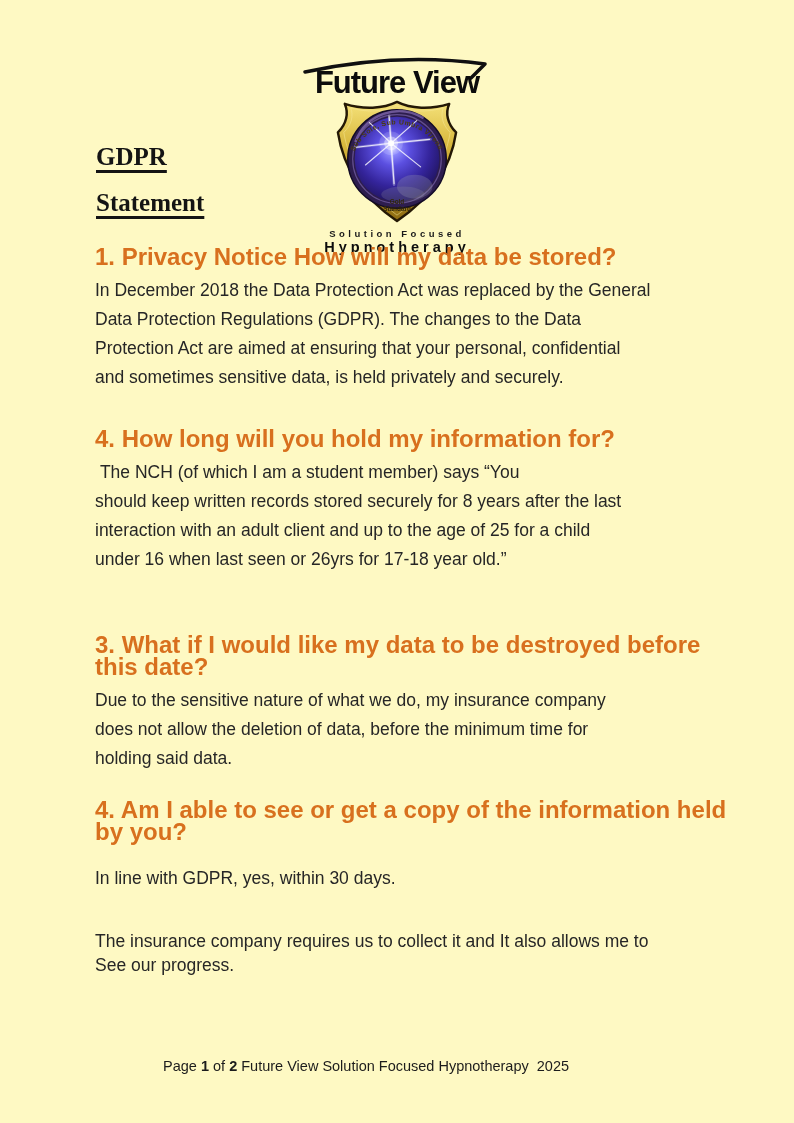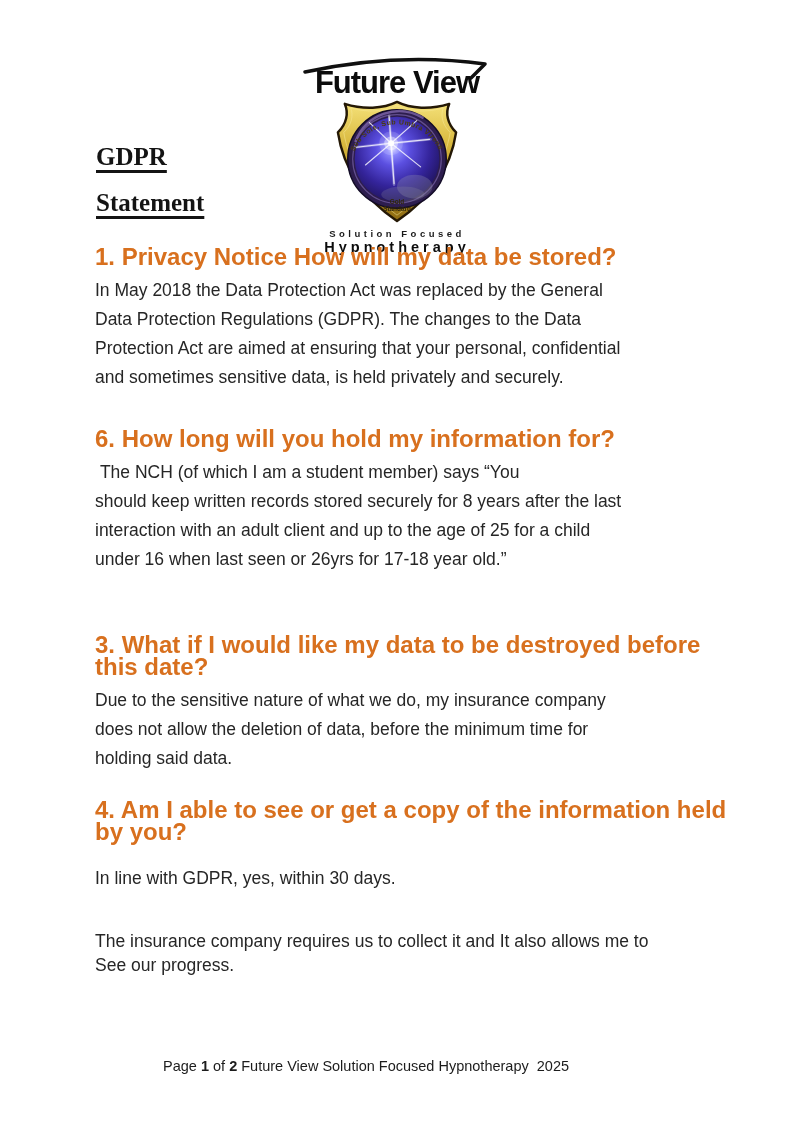--- a/index.html
+++ b/index.html
@@ -1,18 +1,18 @@
 <!DOCTYPE html>
 <html><head>
 <meta charset="utf-8">
 <style>
   html,body { margin:0; padding:0; background:#e9e9e9; }
   .page {
     position:relative; width:794px; height:1123px; margin:0 auto;
-    background:#ffffff; overflow:hidden;
+    background:#fef9c3; overflow:hidden;
     font-family:"Liberation Sans", sans-serif;
   }
 
   
   .logo { position:absolute; top:50px; left:50%; transform:translateX(-50%);
           width:250px; text-align:center; }
   .brand-arc { display:block; margin:0 auto -15px auto; }
   .brand { font-size:31px; font-weight:bold; letter-spacing:-1px; color:#0c0c0c;
            line-height:36px; position:relative; z-index:1; }
   .shield-svg { display:block; margin:-5px auto 0 auto; }
@@ -119,28 +119,28 @@
     </svg>
 
     <div class="tagline-top">Solution Focused</div>
     <div class="tagline-bottom">Hypnotherapy</div>
   </div>
 
   <h1 class="doc-title"><span class="tline">GDPR</span><br><span class="tline">Statement</span></h1>
 
   <div class="section s1">
     <div class="sec-heading">1. Privacy Notice How will my data be stored?</div>
-    <div class="sec-body">In May 2018 the Data Protection Act was replaced by the General
+    <div class="sec-body">In December 2018 the Data Protection Act was replaced by the General
 Data Protection Regulations (GDPR). The changes to the Data
 Protection Act are aimed at ensuring that your personal, confidential
 and sometimes sensitive data, is held privately and securely.</div>
   </div>
 
   <div class="section s2">
-    <div class="sec-heading">6. How long will you hold my information for?</div>
+    <div class="sec-heading">4. How long will you hold my information for?</div>
     <div class="sec-body"> The NCH (of which I am a student member) says “You
 should keep written records stored securely for 8 years after the last
 interaction with an adult client and up to the age of 25 for a child
 under 16 when last seen or 26yrs for 17-18 year old.”</div>
   </div>
 
   <div class="section s3">
     <div class="sec-heading">3. What if I would like my data to be destroyed before this date?</div>
     <div class="sec-body">Due to the sensitive nature of what we do, my insurance company
 does not allow the deletion of data, before the minimum time for

